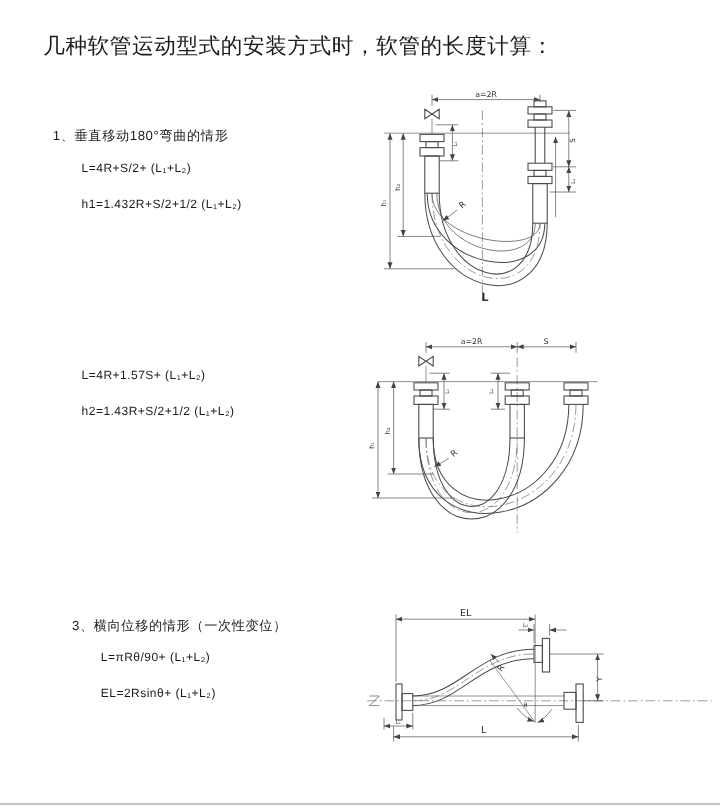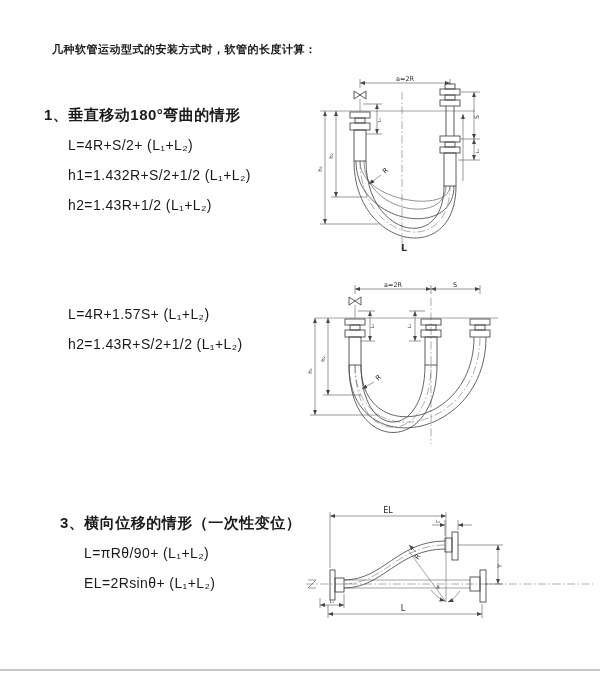--- a/index.html
+++ b/index.html
@@ -1,26 +1,26 @@
 <!DOCTYPE html>
 <html><head>
 <meta charset="utf-8">
 <style>
   html,body{margin:0;padding:0;}
   body{
     width:600px;height:675px;background:#ffffff;position:relative;overflow:hidden;
     font-family:"Liberation Sans","DejaVu Sans",sans-serif;color:#1a1a1a;
   }
   .title{
-    position:absolute;left:36px;top:26px;font-size:11px;font-weight:bold;
-    letter-spacing:0.5px;margin:16px;
+    position:absolute;left:36px;top:26px;font-size:18px;font-weight:normal;
+    letter-spacing:0.5px;margin:0;
   }
   .sec{position:absolute;left:44px;}
-  .sec .heading{font-size:15px;font-weight:bold;letter-spacing:0.5px;margin:0 0 9px 0;white-space:nowrap;}
-  .sec .formula{font-size:14px;letter-spacing:0.4px;margin:0 0 0 24px;height:30px;line-height:22px;white-space:nowrap;}
+  .sec .heading{font-size:11px;font-weight:normal;letter-spacing:0.5px;margin:0 0 9px 0;white-space:nowrap;}
+  .sec .formula{font-size:10px;letter-spacing:0.4px;margin:0 0 0 24px;height:30px;line-height:22px;white-space:nowrap;}
   .sec1{top:106px;}
   .sec2{top:303px;}
   .sec3{top:514px;margin-left:16px;}
   .fig{position:absolute;text-decoration:underline;}
   .fig1{left:303px;top:68px;}
   .fig2{left:303px;top:274px;}
   .fig3{left:298px;top:500px;}
   svg text{font-family:"DejaVu Sans",sans-serif;fill:#2e2e2e;}
   .ln{stroke:#4a4a4a;stroke-width:0.9;fill:none;}
   .thin{stroke:#5a5a5a;stroke-width:0.55;fill:none;}
@@ -44,21 +44,20 @@
     </pattern>
   </defs>
 </svg>
 
 <h1 class="title">几种软管运动型式的安装方式时，软管的长度计算：</h1>
 
 <section class="sec sec1">
   <div class="heading">1、垂直移动180°弯曲的情形</div>
   <div class="formula">L=4R+S/2+ (L₁+L₂)</div>
   <div class="formula">h1=1.432R+S/2+1/2 (L₁+L₂)</div>
-  <div class="formula">h2=1.43R+1/2 (L₁+L₂)</div>
 </section>
 
 <div class="fig fig1">
 <svg width="295" height="195" viewBox="0 0 295 195">
   <g>
     <line x1="99" y1="24" x2="99" y2="182" class="cl"></line>
   </g>
   <g>
     <line x1="57" y1="20" x2="57" y2="11" class="dim"></line>
     <line x1="147" y1="17" x2="147" y2="11" class="dim"></line>

